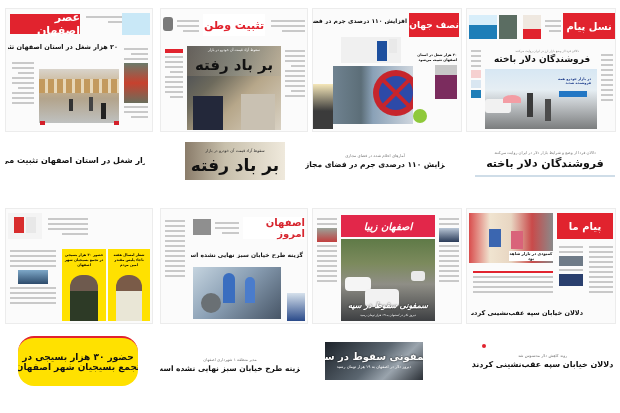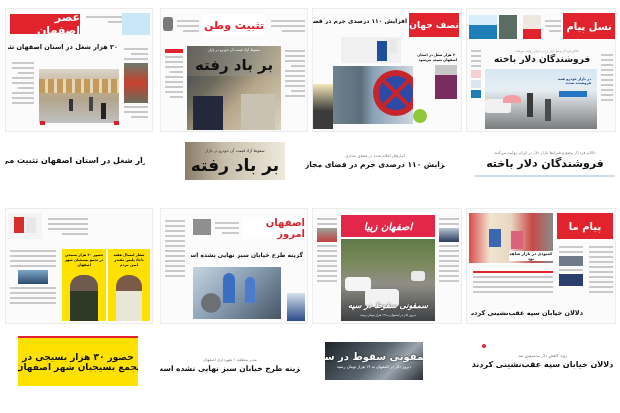--- a/index.html
+++ b/index.html
@@ -348,21 +348,21 @@
   <div class="col" style="left:4px;top:60px;width:84px;">
     <div style="height:2px;background:#e1232e;margin:2px;"></div>
     <div class="line"></div>
       <div class="line"></div>
       <div class="line"></div>
       <div class="line"></div>
   </div>
   <div class="headline" style="left:4px;top:100px;width:112px;font-size:6.5px;">دلالان خیابان سپه عقب‌نشینی کردند</div>
 </div>
 
-<div class="crop" style="left:18px;top:336px;width:120px;height:50px;background:#ffe100;border-top:2px solid #e2232e;">
+<div class="crop" style="left:18px;top:336px;width:120px;height:50px;background:#ffe100;border-top:2px solid #e2232e;border-radius:16px;">
   <div class="main" style="font-size:9px;">حضور ۳۰ هزار بسیجی در</div>
   <div class="main" style="font-size:9px;">تجمع بسیجیان شهر اصفهان</div>
 </div>
 
 <div class="crop" style="left:160px;top:350px;width:140px;height:30px;">
   <div class="kicker">مدیر منطقه ۱ شهرداری اصفهان</div>
   <div class="main" style="font-size:7.5px;">گزینه طرح خیابان سبز نهایی نشده است</div>
 </div>
 
 <div class="crop" style="left:325px;top:342px;width:98px;height:38px;background:linear-gradient(135deg,#1d232a,#5b6670 50%,#9aa4ad 70%,#2a2f35);">

